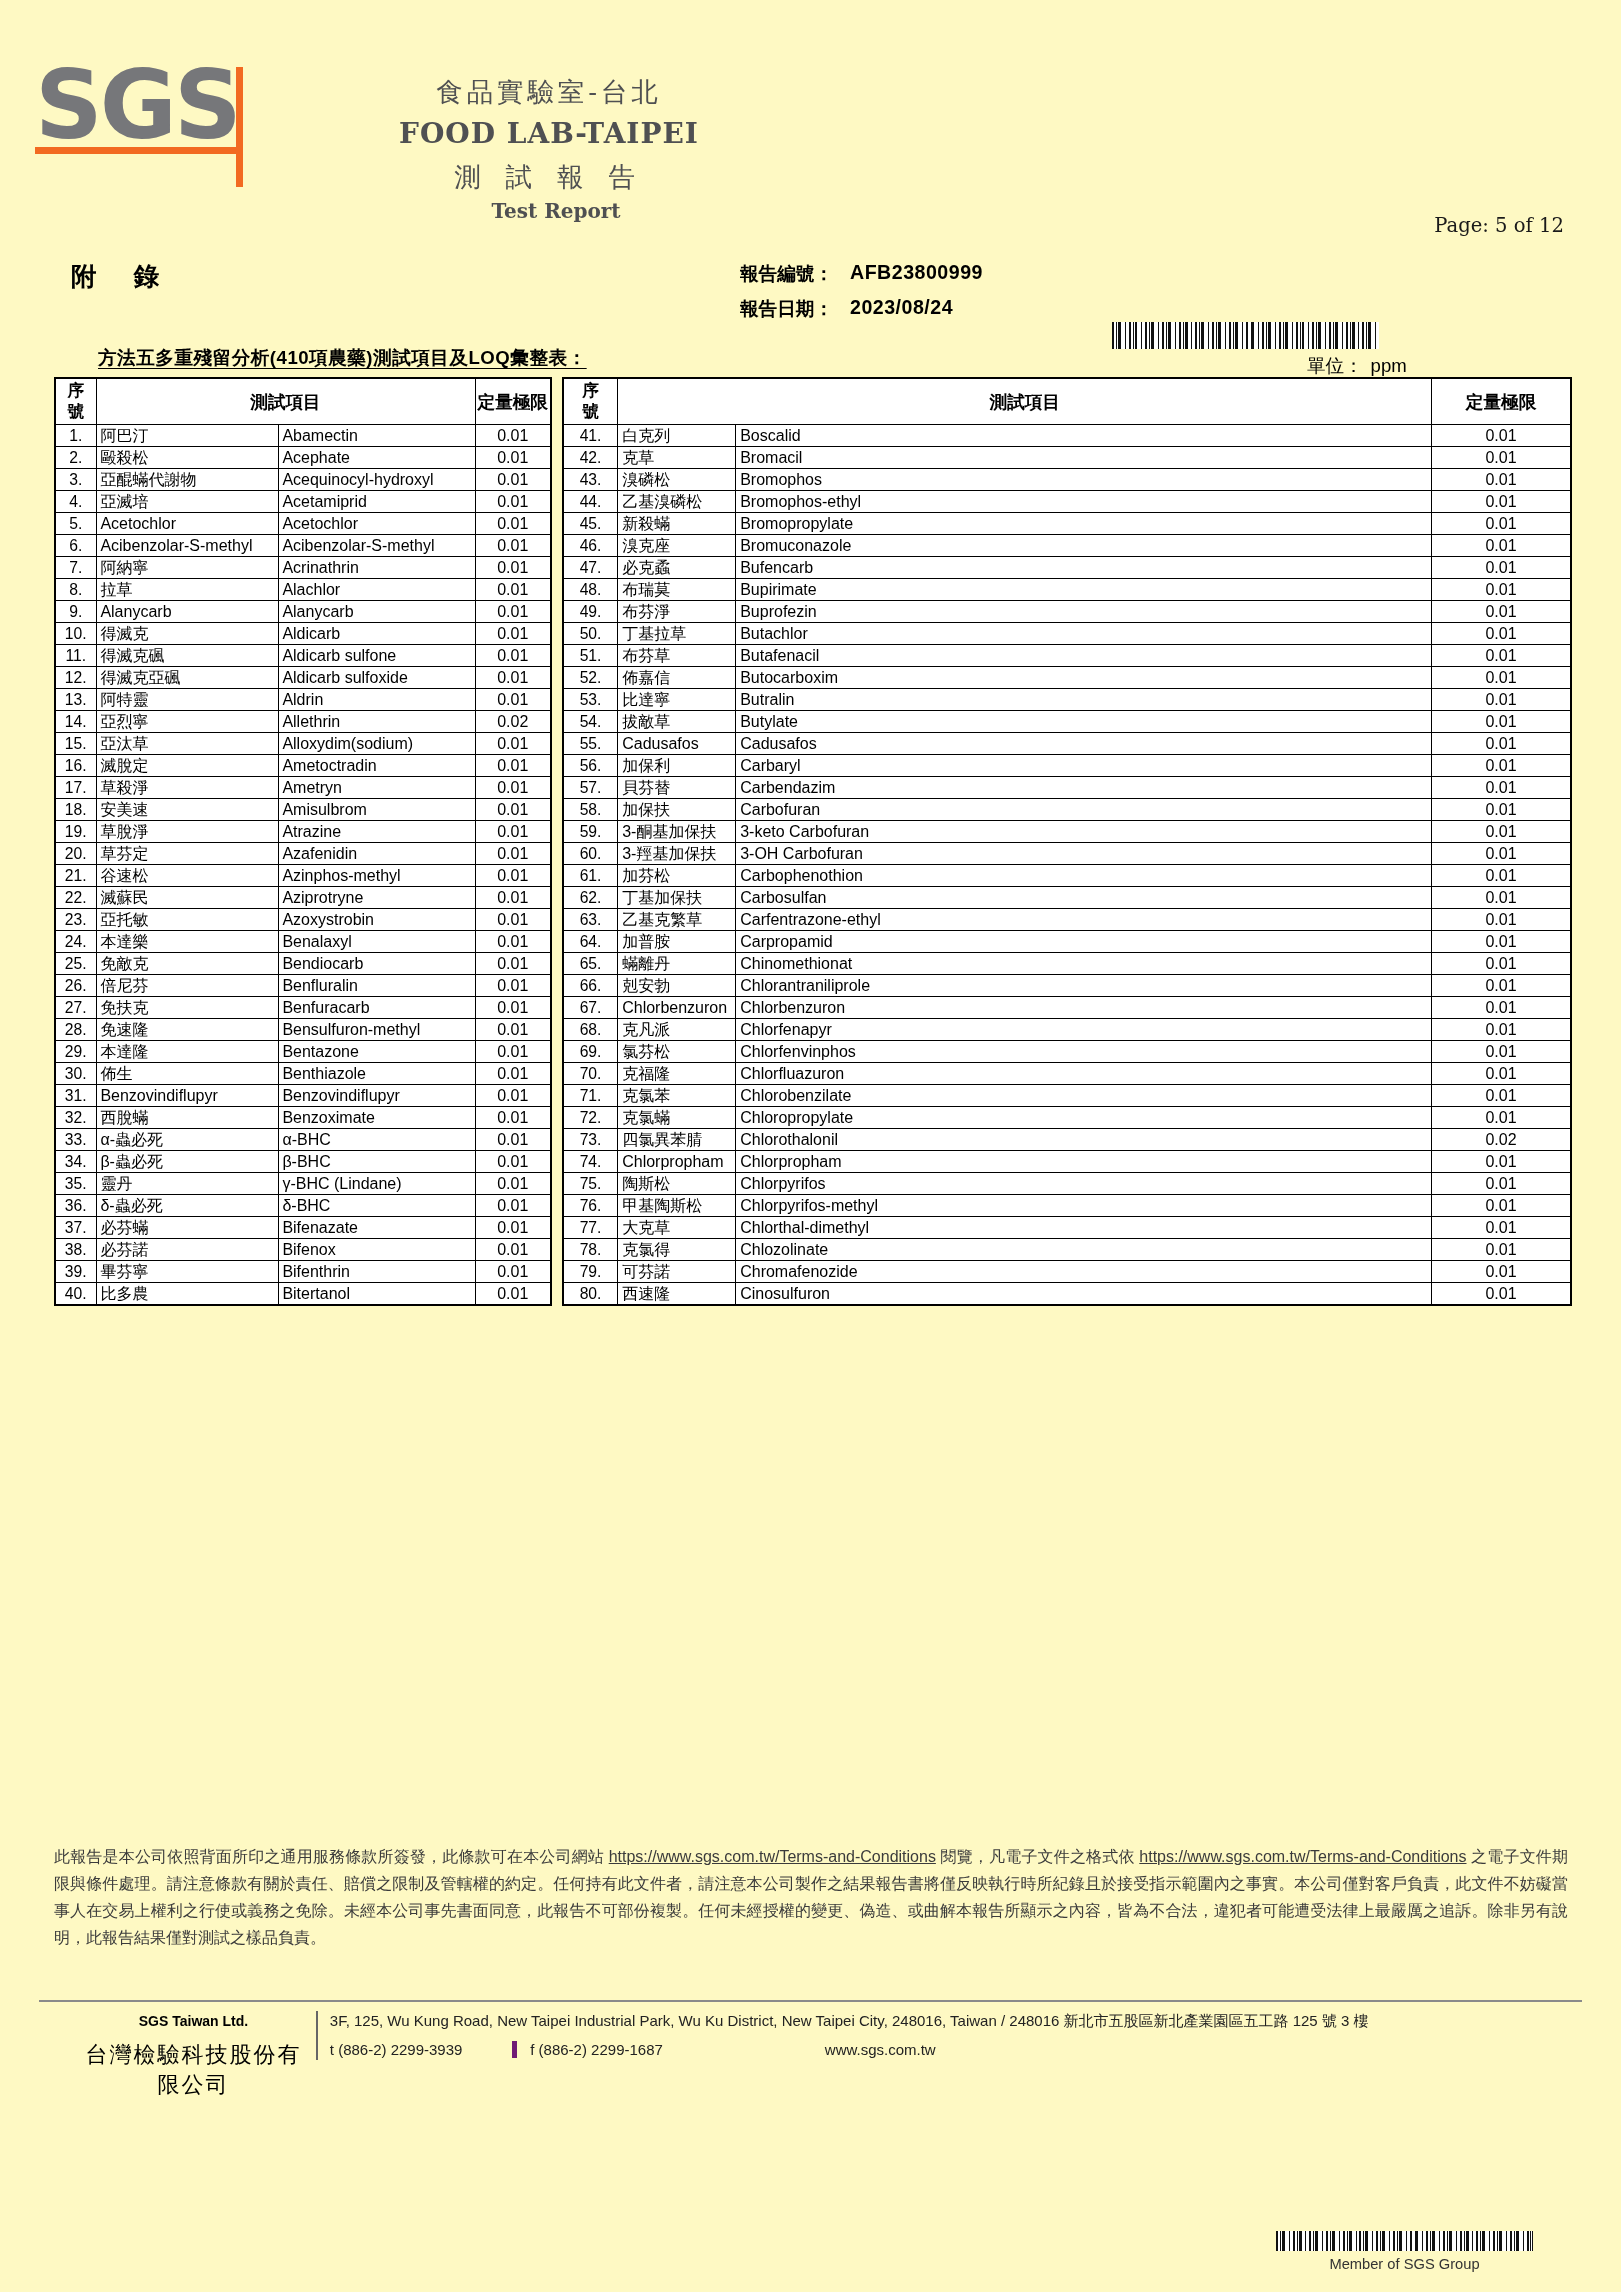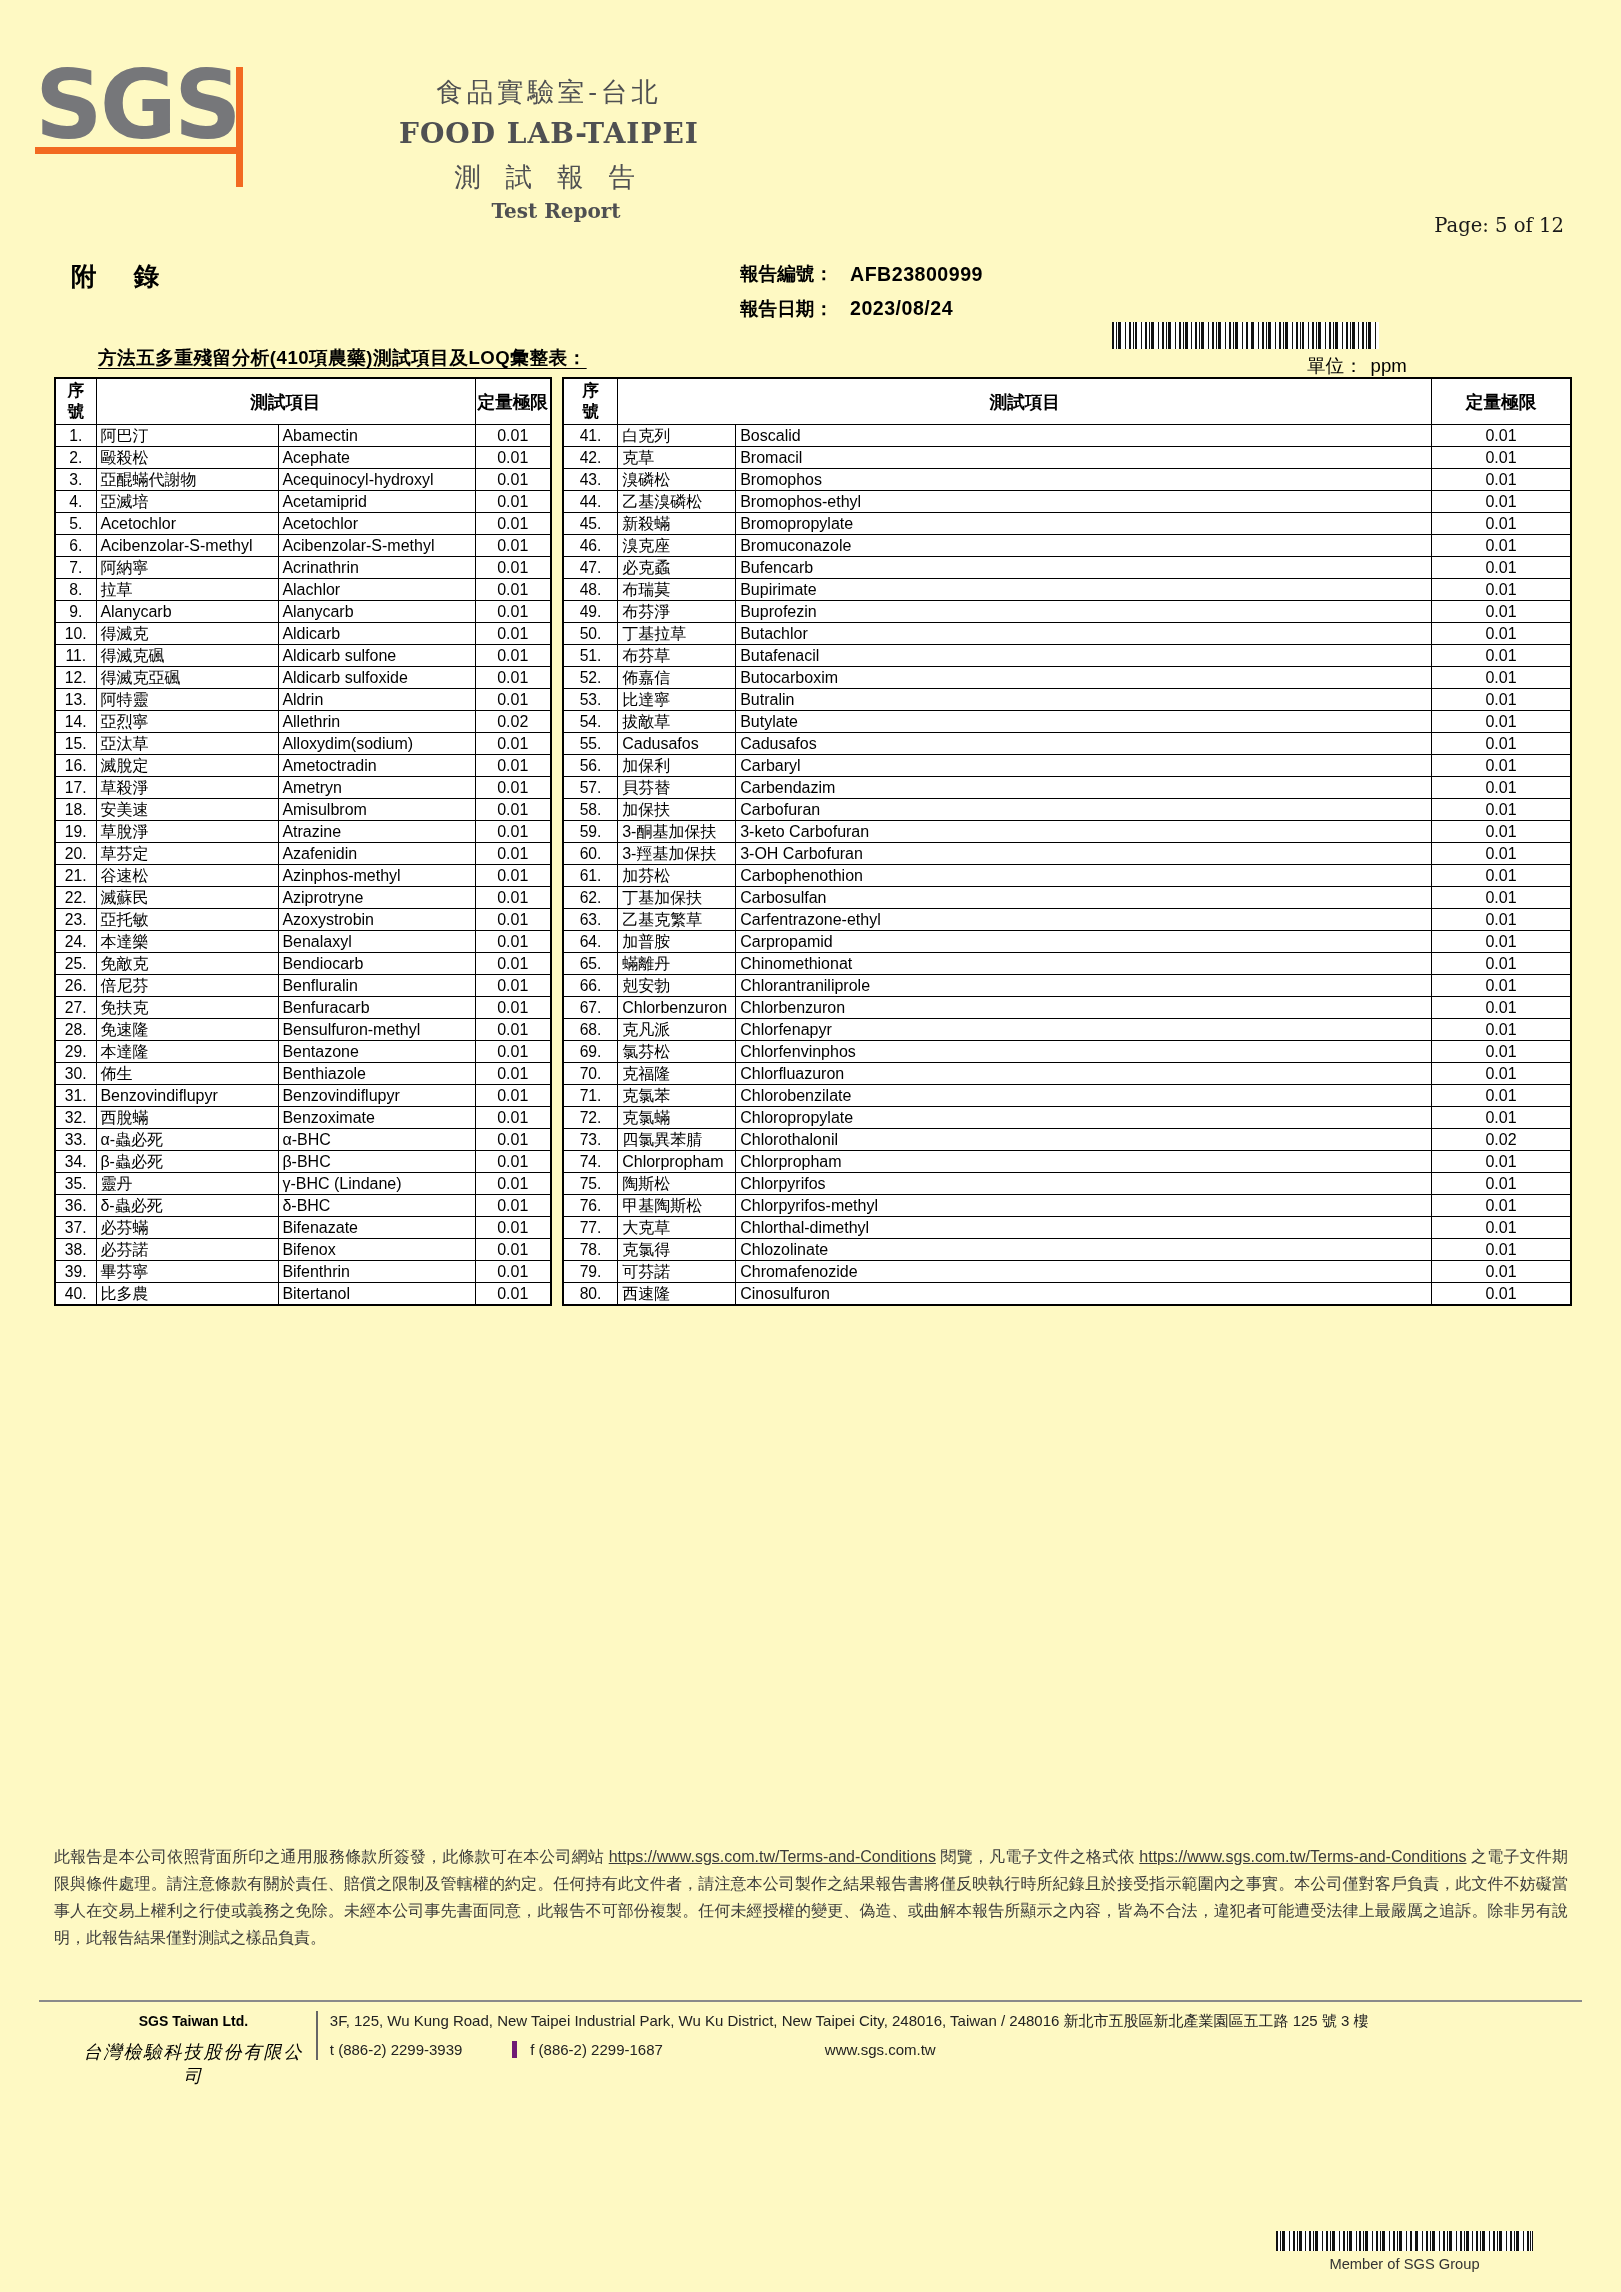--- a/index.html
+++ b/index.html
@@ -20,21 +20,21 @@
     position:absolute;left:0;top:74px;width:1098px;text-align:center;color:#4f5052;
   }
   .h-zh1{font-size:26.5px;letter-spacing:3.9px;}
   .h-en1{font-family:"DejaVu Serif","Liberation Serif",serif;font-weight:bold;font-size:28px;letter-spacing:1px;margin-top:6.9px;}
   .h-zh2{font-size:26.5px;letter-spacing:8.8px;margin-top:8.8px;}
   .h-en2{font-family:"DejaVu Serif","Liberation Serif",serif;font-weight:bold;font-size:20px;margin-top:4px;padding-left:14px;}
   .page-num{position:absolute;right:57px;top:214px;font-size:19.6px;font-family:"DejaVu Serif","Liberation Serif",serif;color:#1a1a1a;}
   
   .appendix{position:absolute;left:71px;top:259px;font-size:25.5px;font-weight:bold;letter-spacing:5.9px;}
   .report-meta{position:absolute;left:740px;top:261px;}
-  .meta-row{display:flex;align-items:center;margin-bottom:8.8px;}
+  .meta-row{display:flex;align-items:flex-start;margin-bottom:8.8px;}
   .meta-label{font-size:18.6px;font-weight:bold;width:110px;}
   .meta-value{font-size:19.6px;font-weight:bold;letter-spacing:0.5px;}
   .barcode{background:repeating-linear-gradient(90deg,#111 0 2px,#fff 2px 3.9px,#111 3.9px 4.9px,#fff 4.9px 5.9px,#111 5.9px 8.8px,#fff 8.8px 12.7px,#111 12.7px 13.7px,#fff 13.7px 16.7px);}
   .barcode-top{position:absolute;left:1112px;top:322px;width:267px;height:27.4px;}
   .unit-line{position:absolute;left:1307px;top:353px;font-size:18.6px;}
   .unit-value{margin-left:7.8px;}
   
   .table-title{
     position:absolute;left:98px;top:345px;font-size:18.6px;font-weight:bold;
     text-decoration:underline;text-underline-offset:3.9px;letter-spacing:0.5px;
@@ -63,21 +63,21 @@
   .tbl-right col.c-en{width:696px;} .tbl-right col.c-loq{width:139px;}
   
   .disclaimer{
     position:absolute;left:54px;top:1843px;width:1514px;
     font-size:16px;line-height:27px;text-align:justify;color:#3b3b3b;
   }
   .disc-link{color:#3b3b3b;text-decoration:underline;cursor:pointer;}
   .footer-divider{position:absolute;left:39px;top:2000px;width:1543px;border-top:2px solid #8a8a8a;}
   .company{position:absolute;left:78px;top:2013px;width:231px;text-align:center;}
   .company-en{font-size:14px;font-weight:bold;}
-  .company-zh{font-size:18px;margin-top:10.8px;letter-spacing:2px;font-style:italic;}
+  .company-zh{font-size:22px;margin-top:10.8px;letter-spacing:2px;}
   .addr-block{
     position:absolute;left:316px;top:2011px;width:1245px;color:#222;
     border-left:2px solid #666;padding-left:11.8px;font-size:15px;line-height:19.6px;
   }
   .contact-row{position:relative;margin-top:9.8px;height:19.6px;}
   .fax{margin-left:45px;border-left:5px solid #701a75;padding-left:13.7px;}
   .website{position:absolute;left:495px;top:0;color:#222;cursor:pointer;}
   .barcode-bottom{position:absolute;left:1276px;top:2231px;width:257px;height:19.6px;}
   .member{position:absolute;left:1276px;top:2256px;width:257px;text-align:center;font-size:14.7px;color:#333;}
 </style>

